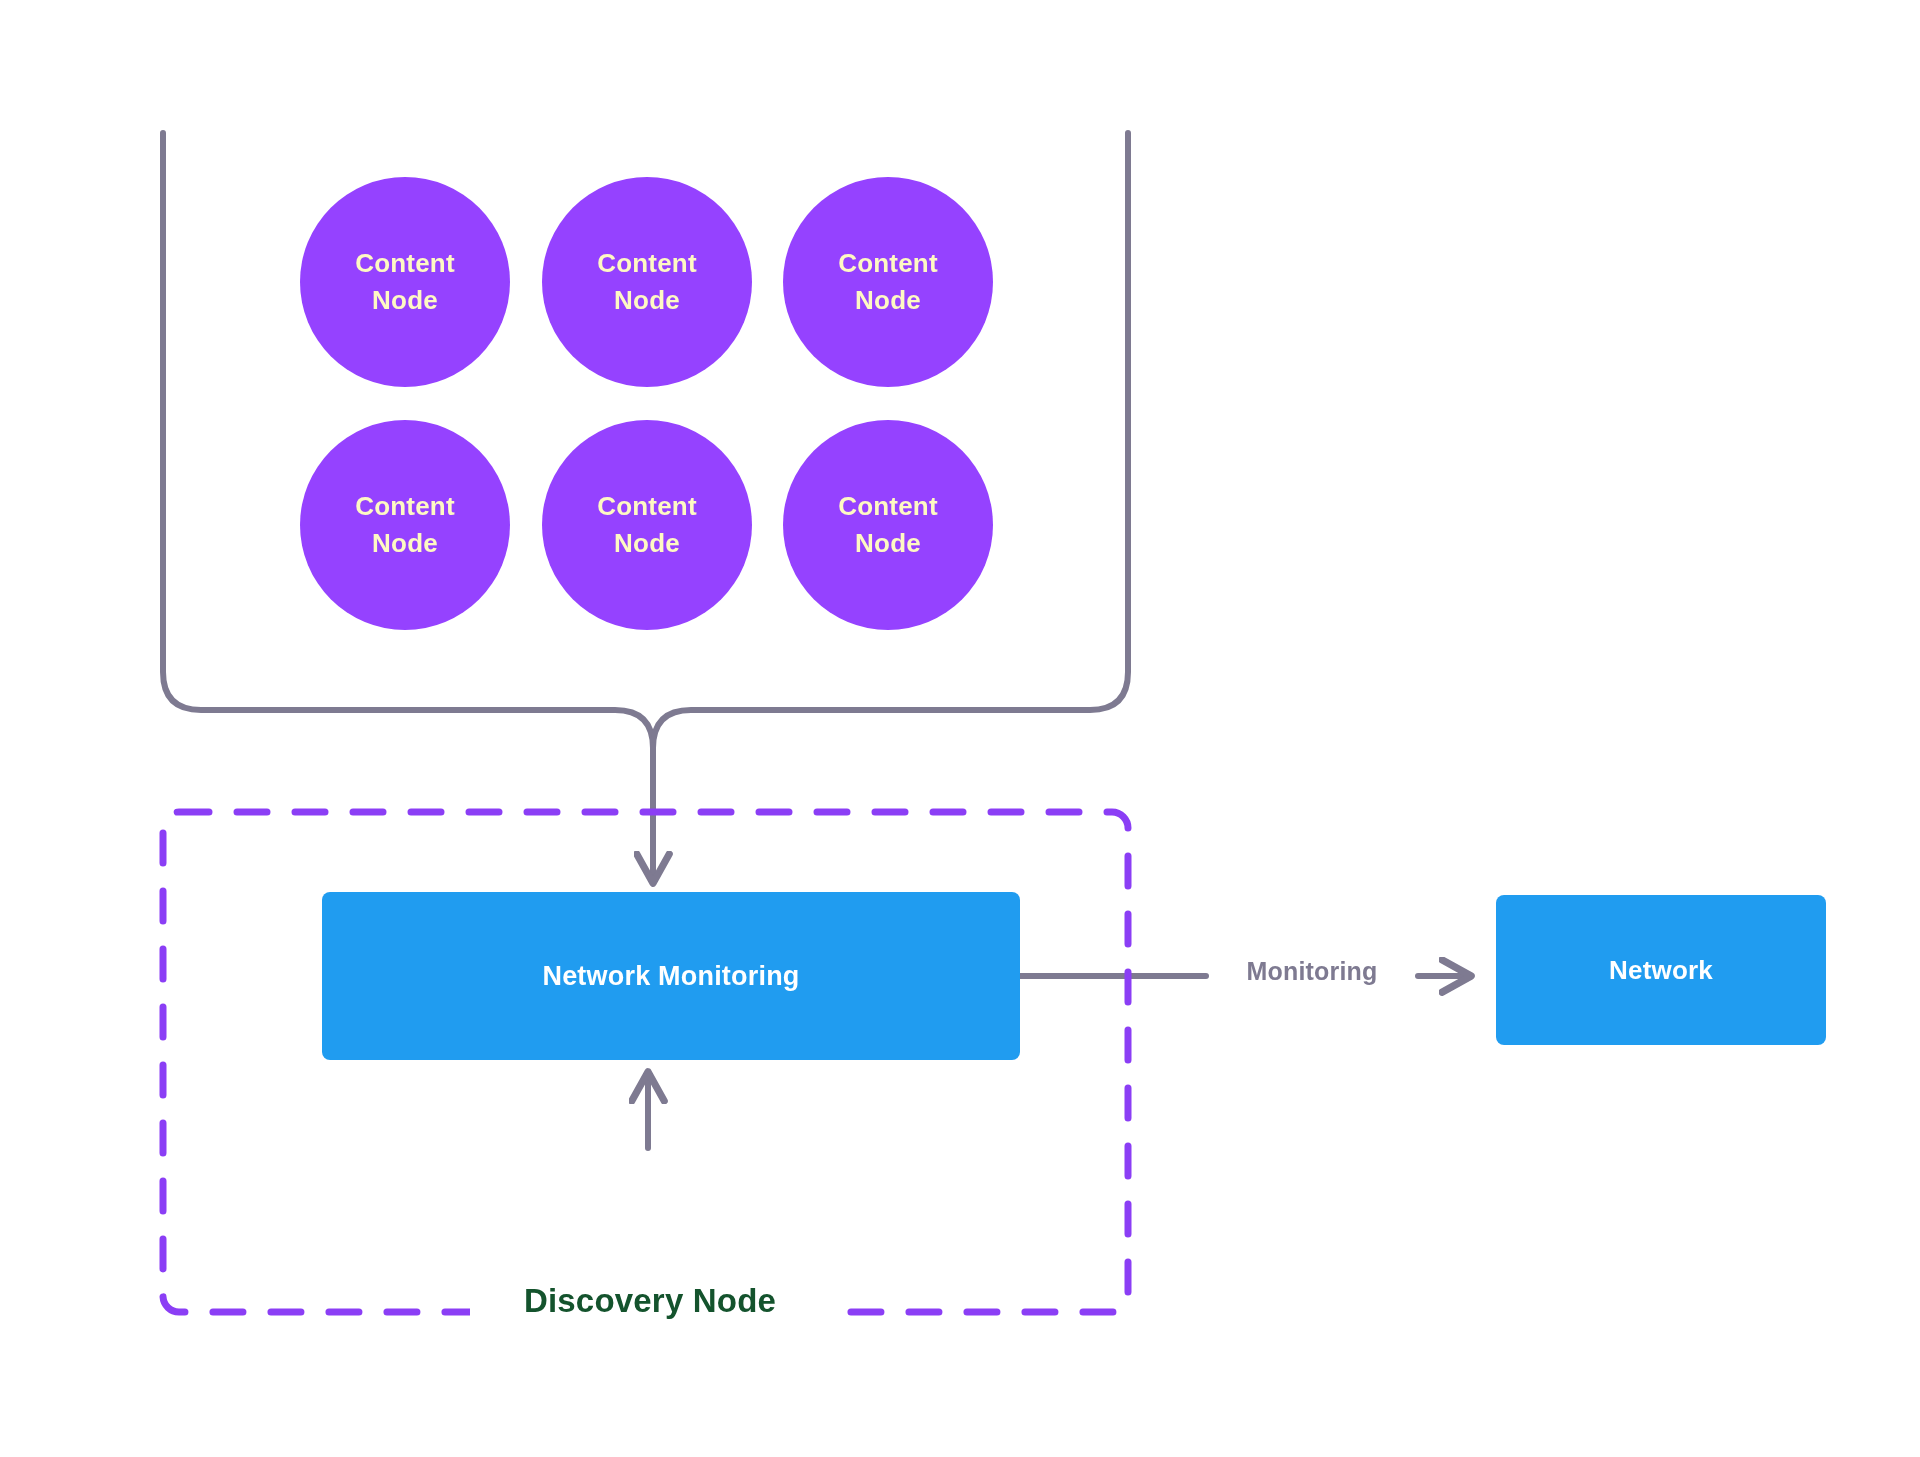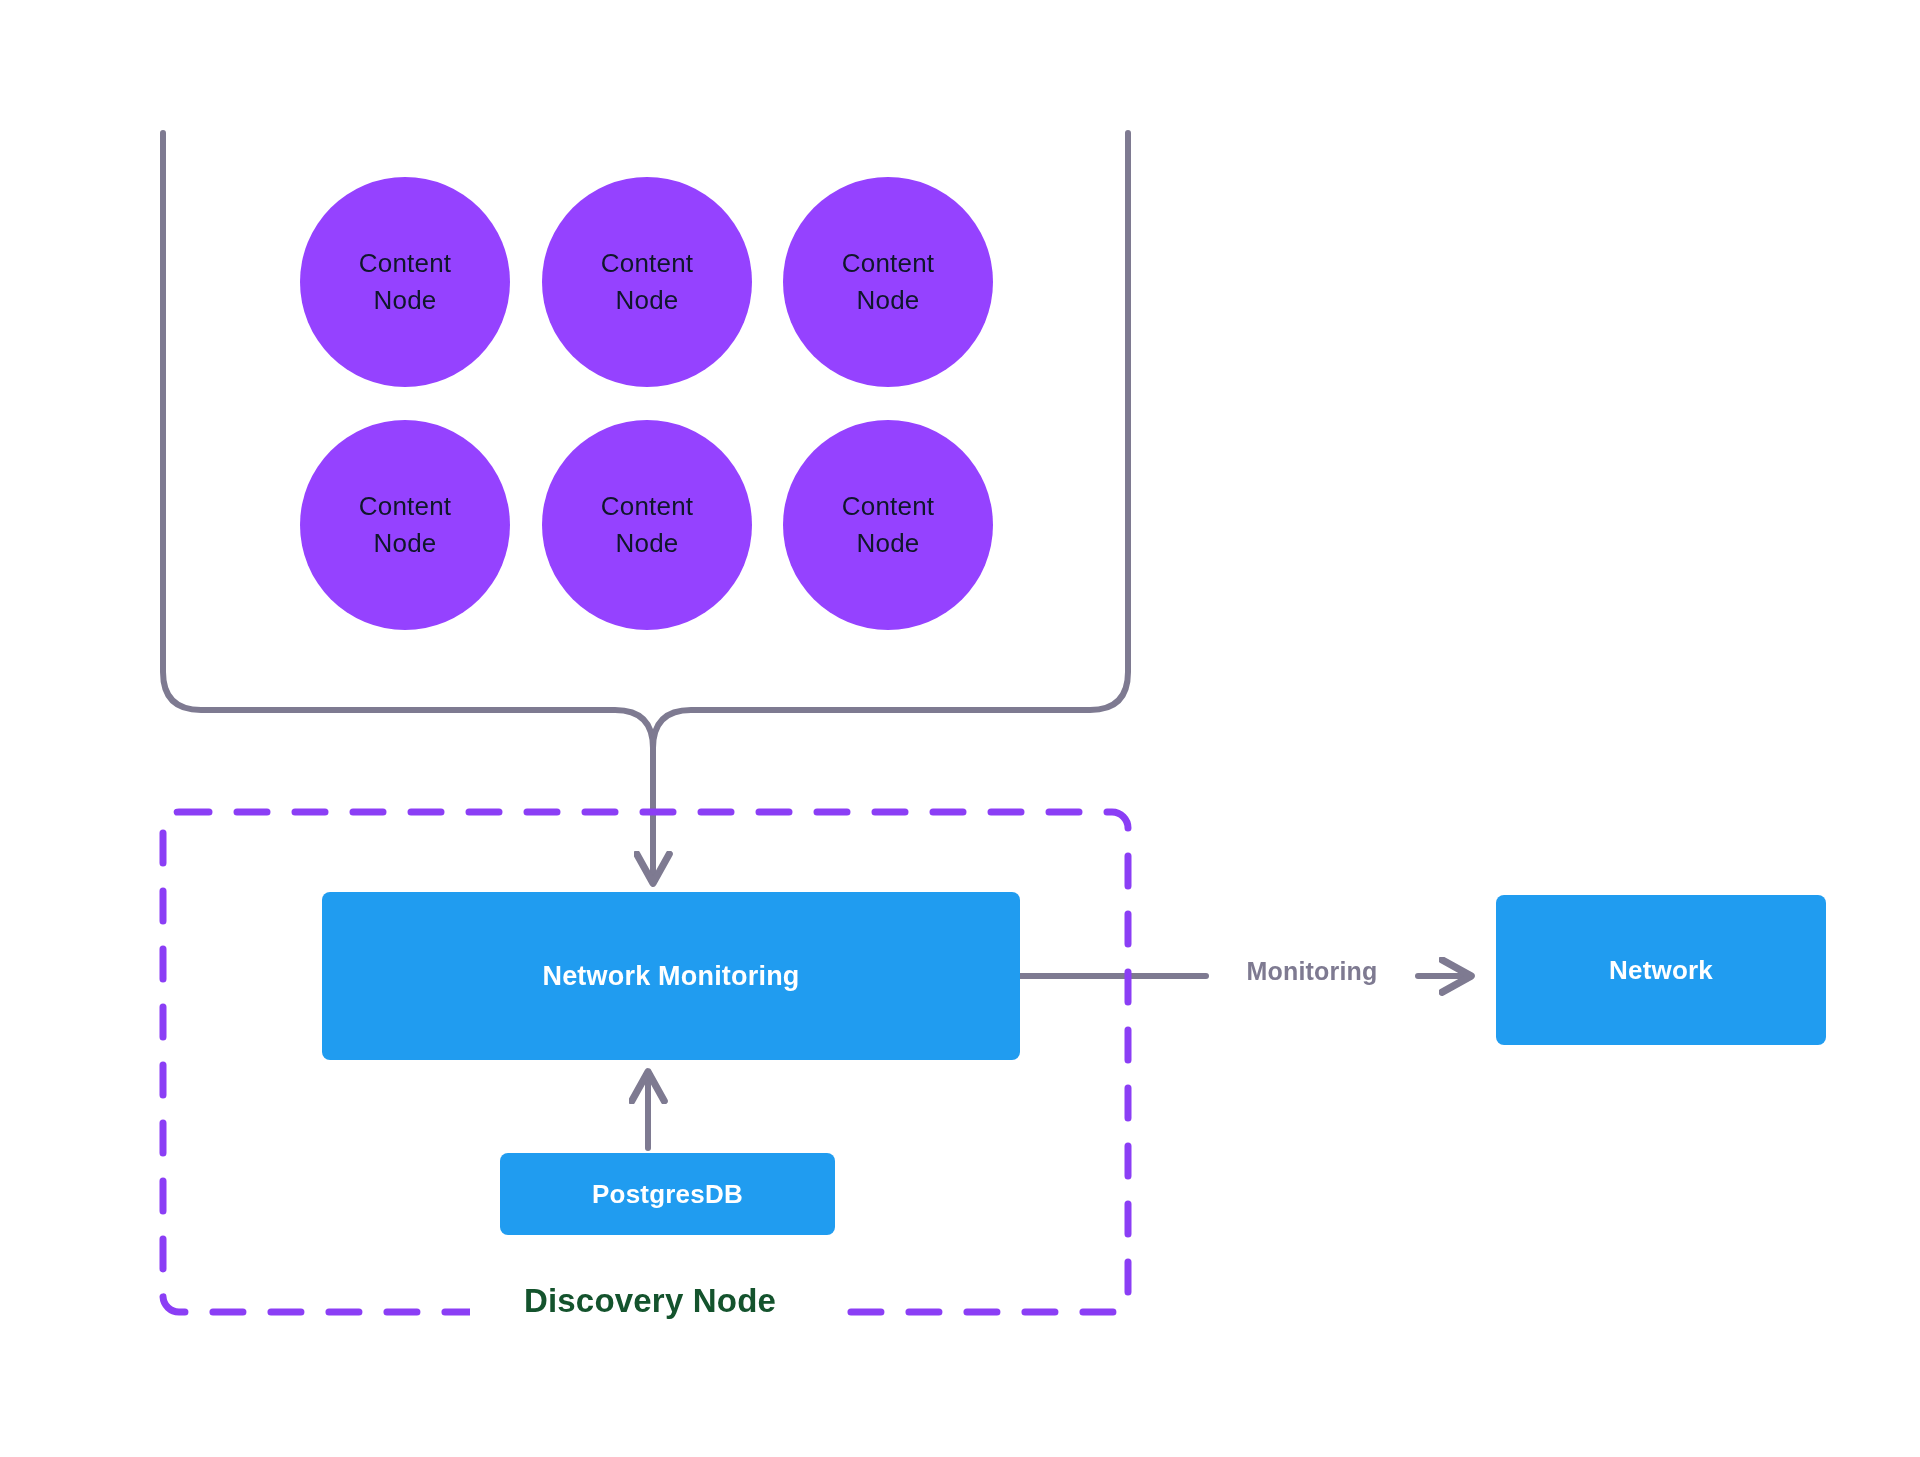--- a/index.html
+++ b/index.html
@@ -20,27 +20,27 @@
     left: 0;
     top: 0;
     width: 1920px;
     height: 1457px;
     pointer-events: none;
   }
   .content-node {
     position: absolute;
     border-radius: 50%;
     background: #9542FF;
-    color: #0f172a;
+    color: #fef9c3;
     display: flex;
     flex-direction: column;
     align-items: center;
     justify-content: center;
     font-size: 26px;
-    font-weight: normal;
+    font-weight: bold;
     line-height: 1.42;
     text-align: center;
     letter-spacing: 0.2px;
   }
   .content-node .ln {
     display: block;
   }
   .svc-box {
     position: absolute;
     background: #209CF0;
@@ -133,23 +133,20 @@
   </div>
   <div class="content-node" style="left:783px; top:420px; width:210px; height:210px;">
     <span class="ln">Content</span>
     <span class="ln">Node</span>
   </div>
 
   <div class="svc-box" id="network-monitoring-box">
     <span>Network Monitoring</span>
   </div>
 
-  <div class="svc-box" id="postgres-box">
-    <span>PostgresDB</span>
-  </div>
 
   <div class="svc-box" id="grafana-box">
     <span>Network</span>
   </div>
 
   <div id="discovery-label">Discovery Node</div>
 
   <div id="prometheus-label">Monitoring</div>
 
 </div>

